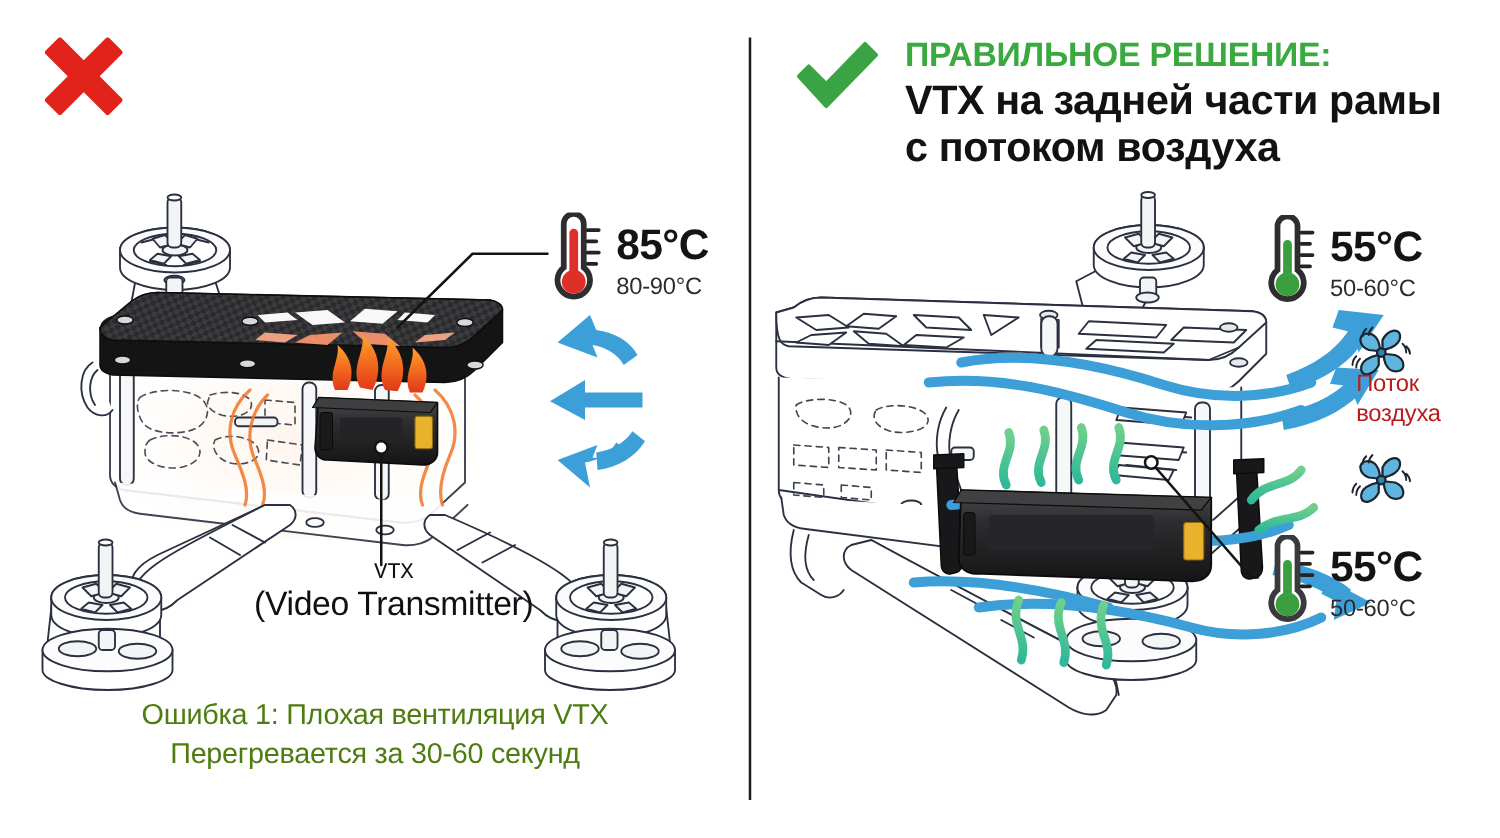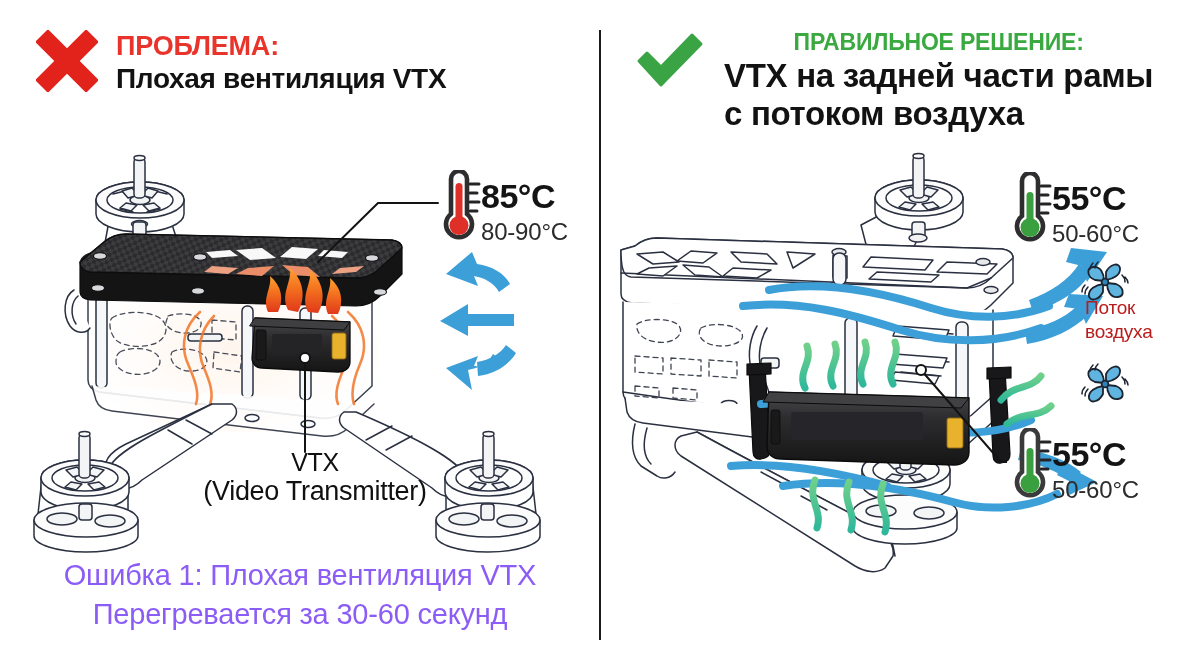--- a/index.html
+++ b/index.html
@@ -35,60 +35,60 @@
   .kicker{
     font-size:27px;font-weight:bold;line-height:1.08;
     letter-spacing:-0.2px;margin:0 0 2px 0;
   }
   .kicker.bad{color:#e8342a;}
   .kicker.good{color:#3aa93f;}
   .headline{
     font-size:28px;font-weight:bold;color:#121212;line-height:1.16;
     letter-spacing:-0.3px;margin:0;white-space:pre-line;
   }
-  .hdr-right .kicker{font-size:23px;text-align:center;}
+  .hdr-right .kicker{font-size:27px;}
   .hdr-right .headline{font-size:33px;}
 
   
   .illus{position:absolute;left:0;top:0;width:599px;height:670px;}
   .illus svg{position:absolute;left:0;top:0;}
 
   
-  .thermo{position:absolute;display:flex;align-items:flex-end;gap:0;}
+  .thermo{position:absolute;display:flex;align-items:center;gap:12px;}
   .thermo .tcol{padding-top:4px;}
   .temp-main{
     font-size:34px;font-weight:bold;color:#141414;line-height:1;
     letter-spacing:-0.5px;
   }
   .temp-range{
-    font-size:24px;color:#2c2c2c;line-height:1;margin-top:7px;
+    font-size:19px;color:#2c2c2c;line-height:1;margin-top:7px;
     letter-spacing:-0.2px;
   }
   .thermo-l{left:437px;top:170px;}
   .thermo-r1{left:1008px;top:172px;}
 
   
   .airflow-label{
     position:absolute;left:1085px;top:295px;
     font-size:19px;color:#b91c1c;line-height:1.25;
     text-align:left;white-space:pre-line;letter-spacing:-0.2px;
   }
 
   
   .vtx-callout{
     position:absolute;left:150px;top:448px;width:330px;
     text-align:center;color:#101010;
   }
-  .vtx-callout .l1{font-size:25px;line-height:1.12;letter-spacing:-0.3px;}
+  .vtx-callout .l1{font-size:18px;line-height:1.12;letter-spacing:-0.3px;font-family:Liberation Mono, monospace;}
   .vtx-callout .l2{font-size:27px;line-height:1.12;letter-spacing:-0.3px;}
 
   
   .caption{
-    position:absolute;text-align:center;color:#8b5cf6;
-    font-size:29px;line-height:1.35;white-space:pre-line;letter-spacing:-0.2px;
+    position:absolute;text-align:center;color:#4d7c0f;
+    font-size:23px;line-height:1.35;white-space:pre-line;letter-spacing:-0.2px;
   }
   .cap-left{left:40px;top:556px;width:520px;}
 </style>
 </head>
 <body>
 
 <div class="stage">
 
   <div class="divider"></div>
 
@@ -96,24 +96,20 @@
 
     <div class="header hdr-left">
       <span class="mark">
         <svg width="62" height="62" viewBox="0 0 62 62">
           <g fill="#e1231b">
             <rect x="-5" y="22" width="72" height="18" rx="1" transform="rotate(45 31 31)"></rect>
             <rect x="-5" y="22" width="72" height="18" rx="1" transform="rotate(-45 31 31)"></rect>
           </g>
         </svg>
       </span>
-      <div class="hdr-text">
-        <p class="kicker bad">ПРОБЛЕМА:</p>
-        <p class="headline">Плохая вентиляция VTX</p>
-      </div>
     </div>
 
     <div class="illus">
       <svg width="599" height="670" viewBox="0 0 599 670">
         <defs>
           <linearGradient id="cfPlate" x1="0" y1="0" x2="0" y2="1">
             <stop offset="0" stop-color="#3d3d3f"></stop>
             <stop offset="0.45" stop-color="#2a2a2c"></stop>
             <stop offset="1" stop-color="#171718"></stop>
           </linearGradient>

